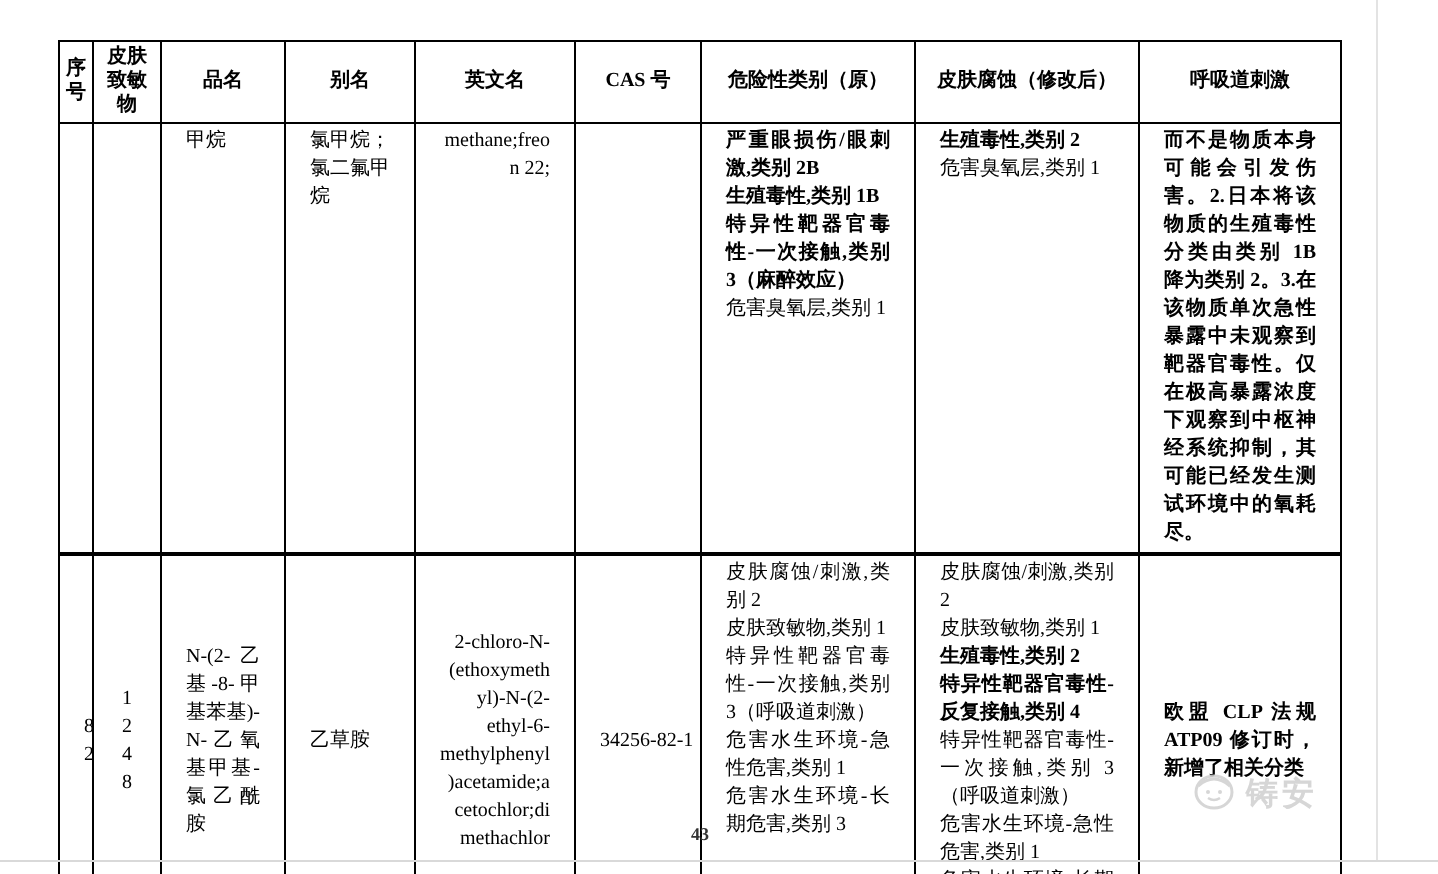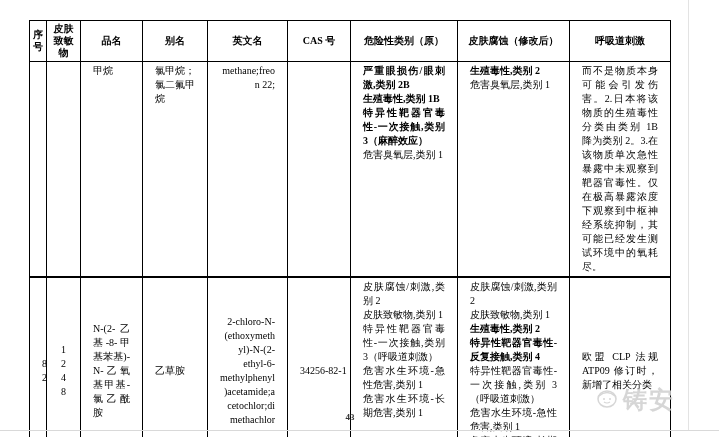--- a/index.html
+++ b/index.html
@@ -24,41 +24,41 @@
   tr.data-row-1{height:157px;}
   tr.data-row-1 td{border-top-width:2px;}
   tr.data-row-1 td{border-bottom-width:2px;}
   td{line-height:14px;vertical-align:top;}
   tr.data-row-1 td.va-mid{vertical-align:middle;}
   .c-seq,.c-catalog,.c-cas{text-align:center;}
   .c-cas{font-size:9.5px;white-space:nowrap;padding:2px 1px;}
   .c-seq{padding:2px 1px;}
   .c-product,.c-alias{text-align:justify;}
   .c-english{text-align:right;word-break:break-all;}
-  .c-reason{text-align:justify;}
+  .c-reason{text-align:justify;font-weight:bold;}
   .hline{text-align:justify;}
   .hline.b{font-weight:bold;}
   .page-number{
     position:absolute;top:412px;left:0;width:700px;text-align:center;
     font-size:9px;color:#333;font-family:"Liberation Serif",serif;font-weight:bold;
   }
   .bottom-line{
     position:absolute;top:430px;left:0;width:719px;height:1px;
     background:#d9d9d9;
   }
   .right-line{
     position:absolute;left:688px;top:0;width:1px;height:430px;
     background:#e3e3e3;
   }
   .watermark{
     position:absolute;left:595px;top:384px;display:flex;
     align-items:center;gap:4px;opacity:0.85;
   }
   .watermark-text{
-    font-size:24px;font-weight:bold;color:#cfcfcf;letter-spacing:2px;
+    font-size:16px;font-weight:bold;color:#cfcfcf;letter-spacing:2px;
     font-family:"Liberation Serif",serif;
   }
 </style>
 </head>
 <body>
 
 <table class="doc-table">
   <colgroup>
     <col style="width:17px">
       <col style="width:34px">
@@ -108,21 +108,21 @@
         <td class="c-catalog va-mid">1248</td>
         <td class="c-product va-mid">N-(2-乙基-8-甲基苯基)-N-乙氧基甲基-氯乙酰胺</td>
         <td class="c-alias va-mid">乙草胺</td>
         <td class="c-english va-mid">2-chloro-N-(ethoxymethyl)-N-(2-ethyl-6-methylphenyl)acetamide;acetochlor;dimethachlor</td>
         <td class="c-cas va-mid">34256-82-1</td>
         <td class="c-hazard">
           <div class="hline">皮肤腐蚀/刺激,类别 2</div>
           <div class="hline">皮肤致敏物,类别 1</div>
           <div class="hline">特异性靶器官毒性-一次接触,类别 3（呼吸道刺激）</div>
           <div class="hline">危害水生环境-急性危害,类别 1</div>
-          <div class="hline">危害水生环境-长期危害,类别 1</div>
+          <div class="hline">危害水生环境-长期危害,类别 3</div>
         </td>
         <td class="c-hazard">
           <div class="hline">皮肤腐蚀/刺激,类别 2</div>
           <div class="hline">皮肤致敏物,类别 1</div>
           <div class="hline b">生殖毒性,类别 2</div>
           <div class="hline b">特异性靶器官毒性-反复接触,类别 4</div>
           <div class="hline">特异性靶器官毒性-一次接触,类别 3（呼吸道刺激）</div>
           <div class="hline">危害水生环境-急性危害,类别 1</div>
           <div class="hline">危害水生环境-长期危</div>
         </td>

